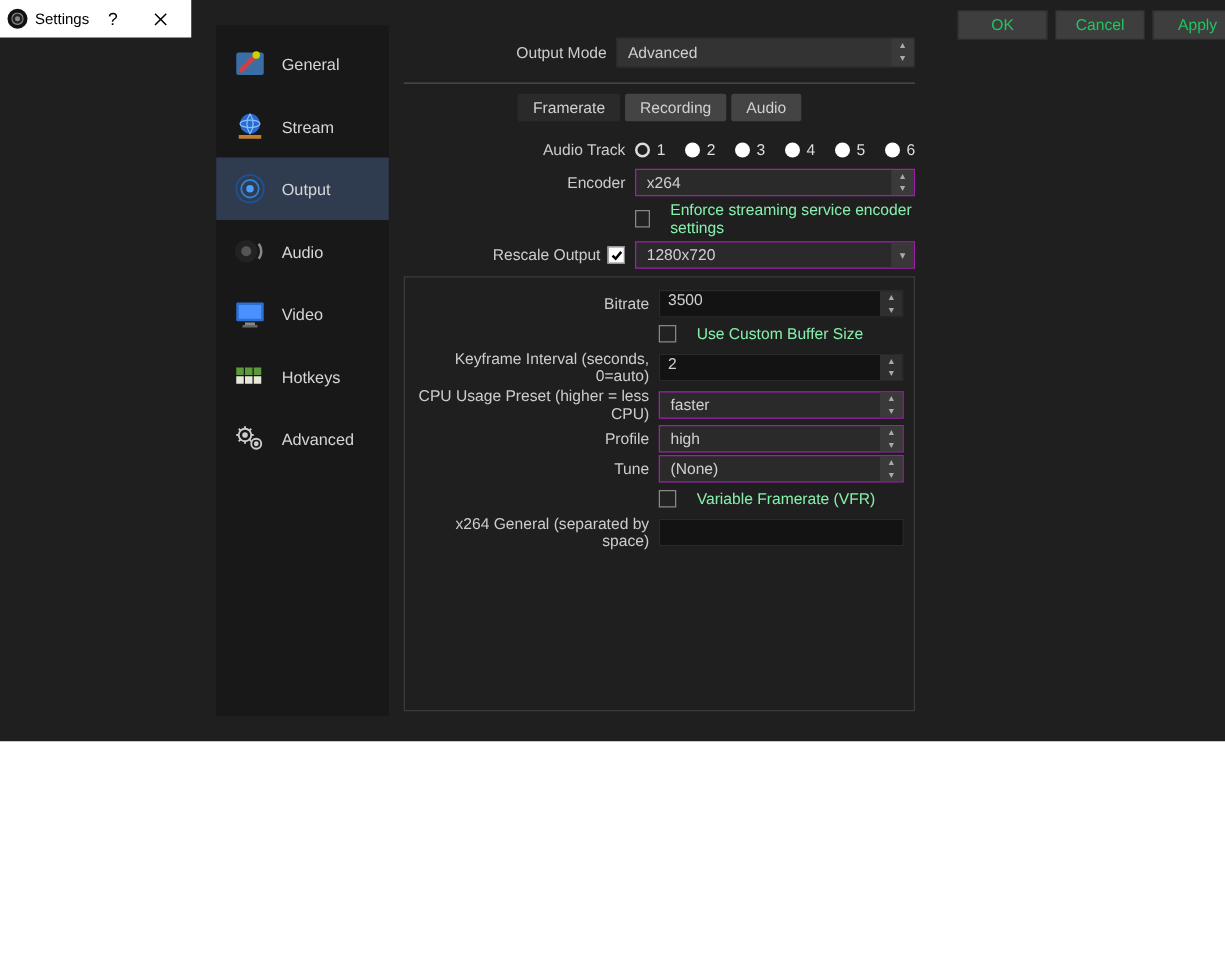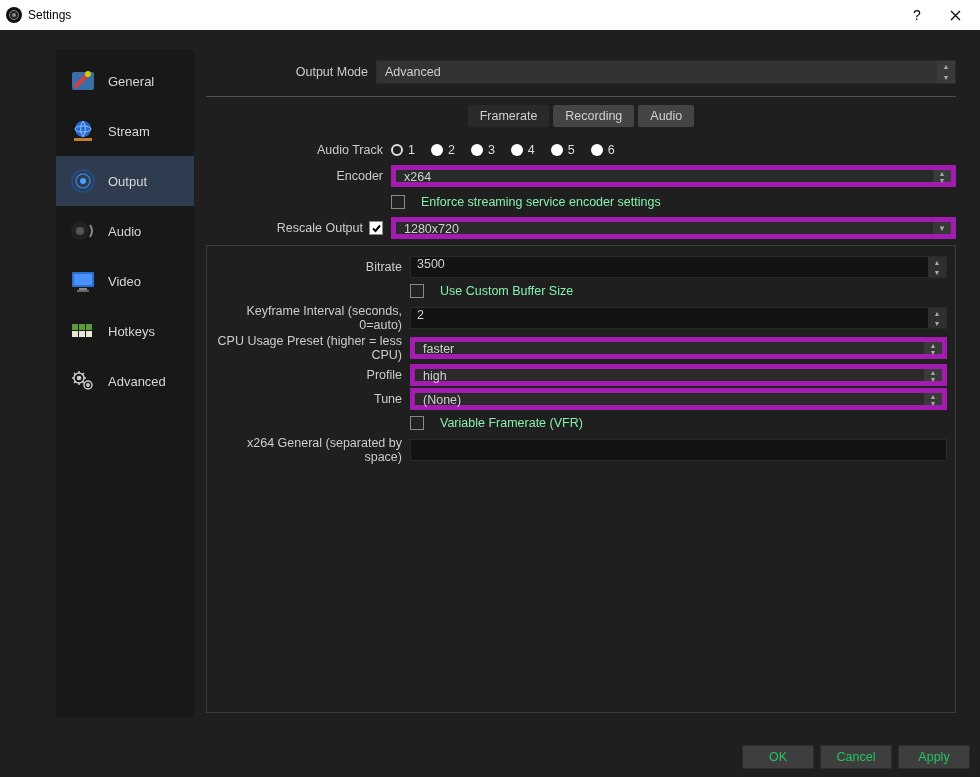--- a/index.html
+++ b/index.html
@@ -1,25 +1,25 @@
 <!DOCTYPE html>
 <html><head>
 <meta charset="utf-8">
 <style>
   * { box-sizing: border-box; margin: 0; padding: 0; font-family: "Segoe UI", Tahoma, sans-serif; }
   body { background: #fff; width: 980px; height: 777px; overflow: hidden; }
-  .window { width: 980px; height: 777px; background: #1f1f1f; display: flex; flex-direction: column; }
+  .window { width: 980px; height: 593px; background: #1f1f1f; display: flex; }
   
   .titlebar { height: 30px; background: #fff; color: #000; display: flex; align-items: center; padding: 0 6px; font-size: 12px; }
   .titlebar .app-icon { width: 16px; height: 16px; border-radius: 50%; background: #111; margin-right: 6px; display:flex; align-items:center; justify-content:center;}
   .titlebar .app-icon svg { width:10px; height:10px;}
   .titlebar .title { flex: 1; }
   .titlebar .winbtn { width: 38px; height: 30px; display:flex; align-items:center; justify-content:center; font-size: 14px; }
   
-  .main { flex: 1; display: flex; padding: 20px; gap: 8px; min-height: 0; margin-left: 36px; }
+  .main { flex: 1; display: flex; padding: 20px; gap: 8px; min-height: 0; }
   .sidebar { width: 138px; background: #181818; display: flex; flex-direction: column; padding-top: 6px; }
   .sidebar .item { display: flex; align-items: center; gap: 8px; padding: 10px 10px; color: #d6d6d6; font-size: 13px; cursor: pointer; }
   .sidebar .item.active { background: #2f3b4f; }
   .sidebar .item .icon { width: 34px; height: 30px; display:flex; align-items:center; justify-content:center; }
   .content { flex: 1; display: flex; flex-direction: column; min-height: 0; }
   .toprow { display:flex; align-items:center; padding: 10px 4px 12px 4px; }
   .toprow .lbl { width: 170px; text-align: right; color: #ccc; font-size: 12.5px; padding-right: 8px;}
   .select { flex:1; background:#333; color:#d0d0d0; height: 24px; border:1px solid #2b2b2b; display:flex; align-items:center; padding:0 8px; font-size:12.5px; position:relative;}
   .spin-arrows { position:absolute; right:0; top:0; width:18px; height:100%; background:#3a3a3a; display:flex; flex-direction:column;}
   .spin-arrows div{flex:1;display:flex;align-items:center;justify-content:center;font-size:7px;color:#aaa;}
@@ -31,21 +31,21 @@
   .formrow .lbl { width: 185px; text-align:right; color:#ccc; font-size:12.5px; padding-right:8px;}
   .formrow .field { flex:1; display:flex; align-items:center; gap:16px; }
   .radio-set { display:flex; gap:22px; color:#ddd; font-size:12.5px; align-items:center;}
   .radio { display:flex; align-items:center; gap:5px;}
   .radio .dot { width:12px; height:12px; border-radius:50%; border:2px solid #ddd; display:flex; align-items:center; justify-content:center;}
   .radio .dotfilled{ width:12px; height:12px; border-radius:50%; background:#fff; }
   .checkbox { width:14px; height:14px; border:1px solid #888; background:#222; display:flex; align-items:center; justify-content:center;}
   .checkbox.checked { background:#fff; }
   .checkbox.checked svg { width:11px; height:11px; }
   .chk-row { display:flex; align-items:center; gap:6px; color:#86efac; font-size:12.5px; padding-left: 0;}
-  .fieldbox { background:#2a2a2a; color:#d0d0d0; height:22px; border:5px solid #a21caf; flex:1; display:flex; padding:0 8px; font-size:12.5px; position:relative;}
+  .fieldbox { background:#2a2a2a; color:#d0d0d0; height:22px; border:1px solid #a21caf; flex:1; display:flex; align-items:center; padding:0 8px; font-size:12.5px; position:relative;}
   .fieldbox .dd { position:absolute; right:0; top:0; width:18px; height:100%; background:#383838; display:flex; align-items:center; justify-content:center; color:#aaa; font-size:9px;}
   .panel { margin: 4px; border:1px solid #3b3b3b; flex:1; padding: 8px 4px; min-height:0; overflow:auto;}
   .panel .formrow .lbl { width: 195px; }
   .textinput { background:#131313; color:#d0d0d0; border:1px solid #2a2a2a; height:22px; flex:1; padding:0 6px; font-size:12.5px; position:relative;}
   .footer { display:flex; justify-content:flex-end; gap:6px; padding: 8px 10px; }
   .btn { background:#3e3e3e; color:#22c55e; border:1px solid #2c2c2c; width:72px; height:24px; font-size:12.5px; display:flex; align-items:center; justify-content:center; cursor:pointer;}
 </style>
 </head>
 <body>
 

